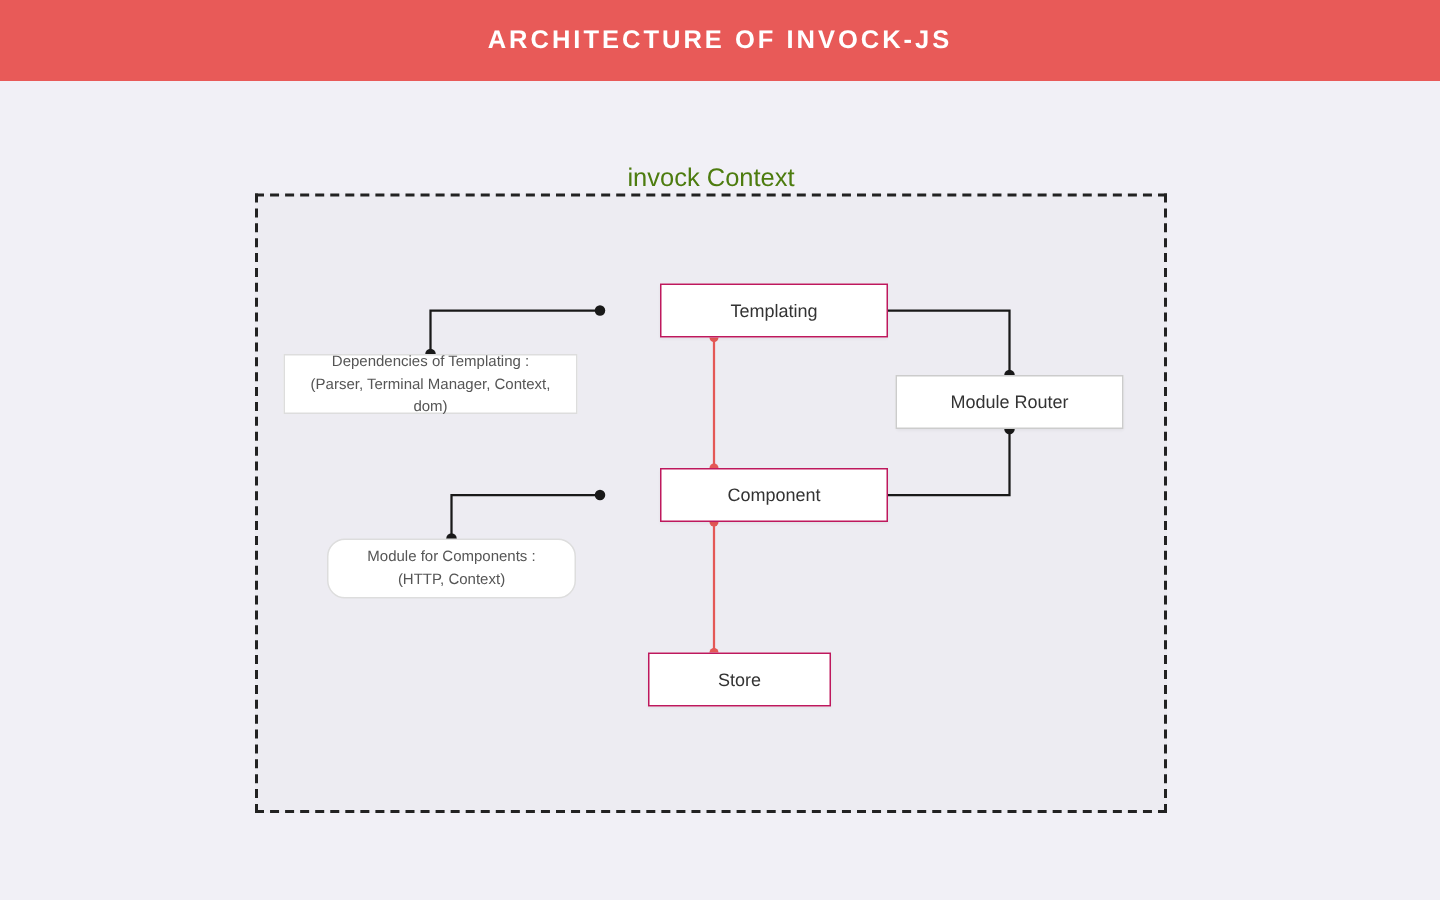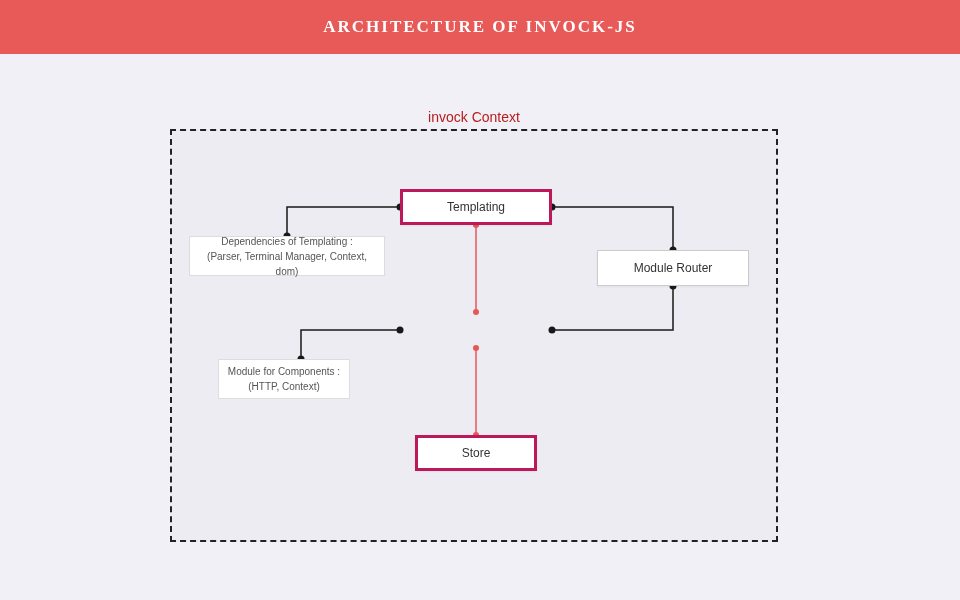--- a/index.html
+++ b/index.html
@@ -5,21 +5,20 @@
   * { box-sizing: border-box; margin: 0; padding: 0; }
   html, body { width: 960px; height: 600px; font-family: "Segoe UI", Arial, sans-serif; }
   body { background: #f1f0f6; position: relative; }
   .header {
     width: 100%;
     height: 54px;
     background: #e85a58;
     display: flex;
     align-items: center;
     justify-content: center;
-    font-family: Liberation Serif, serif;
   }
   .header h1 {
     color: #fff;
     font-size: 17px;
     font-weight: 700;
     letter-spacing: 2px;
   }
   .canvas {
     position: absolute;
     top: 54px;
@@ -27,37 +26,37 @@
     width: 960px;
     height: 546px;
   }
   .context-box {
     position: absolute;
     border: 2px dashed #222;
     background: rgba(0,0,0,0.015);
   }
   .context-label {
     position: absolute;
-    font-size: 14px;
-    color: #b91c1c;
+    font-size: 17px;
+    color: #4d7c0f;
     text-align: center;
   }
   .node {
     position: absolute;
     background: #fff;
     border: 1px solid #ccc;
     text-align: center;
     font-size: 12px;
     color: #333;
     display: flex;
     align-items: center;
     justify-content: center;
     box-shadow: 0 1px 2px rgba(0,0,0,0.05);
   }
-  .node.accent { border: 3px solid #be185d; }
+  .node.accent { border: 1px solid #be185d; margin-left: 40px; }
   .note {
     position: absolute;
     background: #fff;
     border: 1px solid #ddd;
     font-size: 10px;
     color: #555;
     text-align: center;
     display: flex;
     flex-direction: column;
     align-items: center;
@@ -107,28 +106,29 @@
     <circle cx="400" cy="276" r="3.5" fill="#1a1a1a"></circle>
     <circle cx="301" cy="305" r="3.5" fill="#1a1a1a"></circle>
   </svg>
 
   <div class="context-label" style="left:170px; top:55px; width:608px;">invock Context</div>
 
   <div class="context-box" style="left:170px; top:75px; width:608px; height:413px;"></div>
 
   <div class="node accent" style="left:400px; top:135px; width:152px; height:36px;">Templating</div>
 
+  <div class="node accent" style="left:400px; top:258px; width:152px; height:36px;">Component</div>
 
-  <div class="node accent" style="left:415px; top:381px; width:122px; height:36px;">Store</div>
+  <div class="node accent" style="left:392px; top:381px; width:122px; height:36px;">Store</div>
 
   <div class="node" style="left:597px; top:196px; width:152px; height:36px;">Module Router</div>
 
   <div class="note" style="left:189px; top:182px; width:196px; height:40px;">
     <span>Dependencies of Templating :</span>
     <span>(Parser, Terminal Manager, Context, dom)</span>
   </div>
 
-  <div class="note" style="left:218px; top:305px; width:132px; height:40px;">
+  <div class="note" style="left:218px; top:305px; width:166px; height:40px;border-radius:12px;">
     <span>Module for Components :</span>
     <span>(HTTP, Context)</span>
   </div>
 
 </div>
 
 </body></html>

